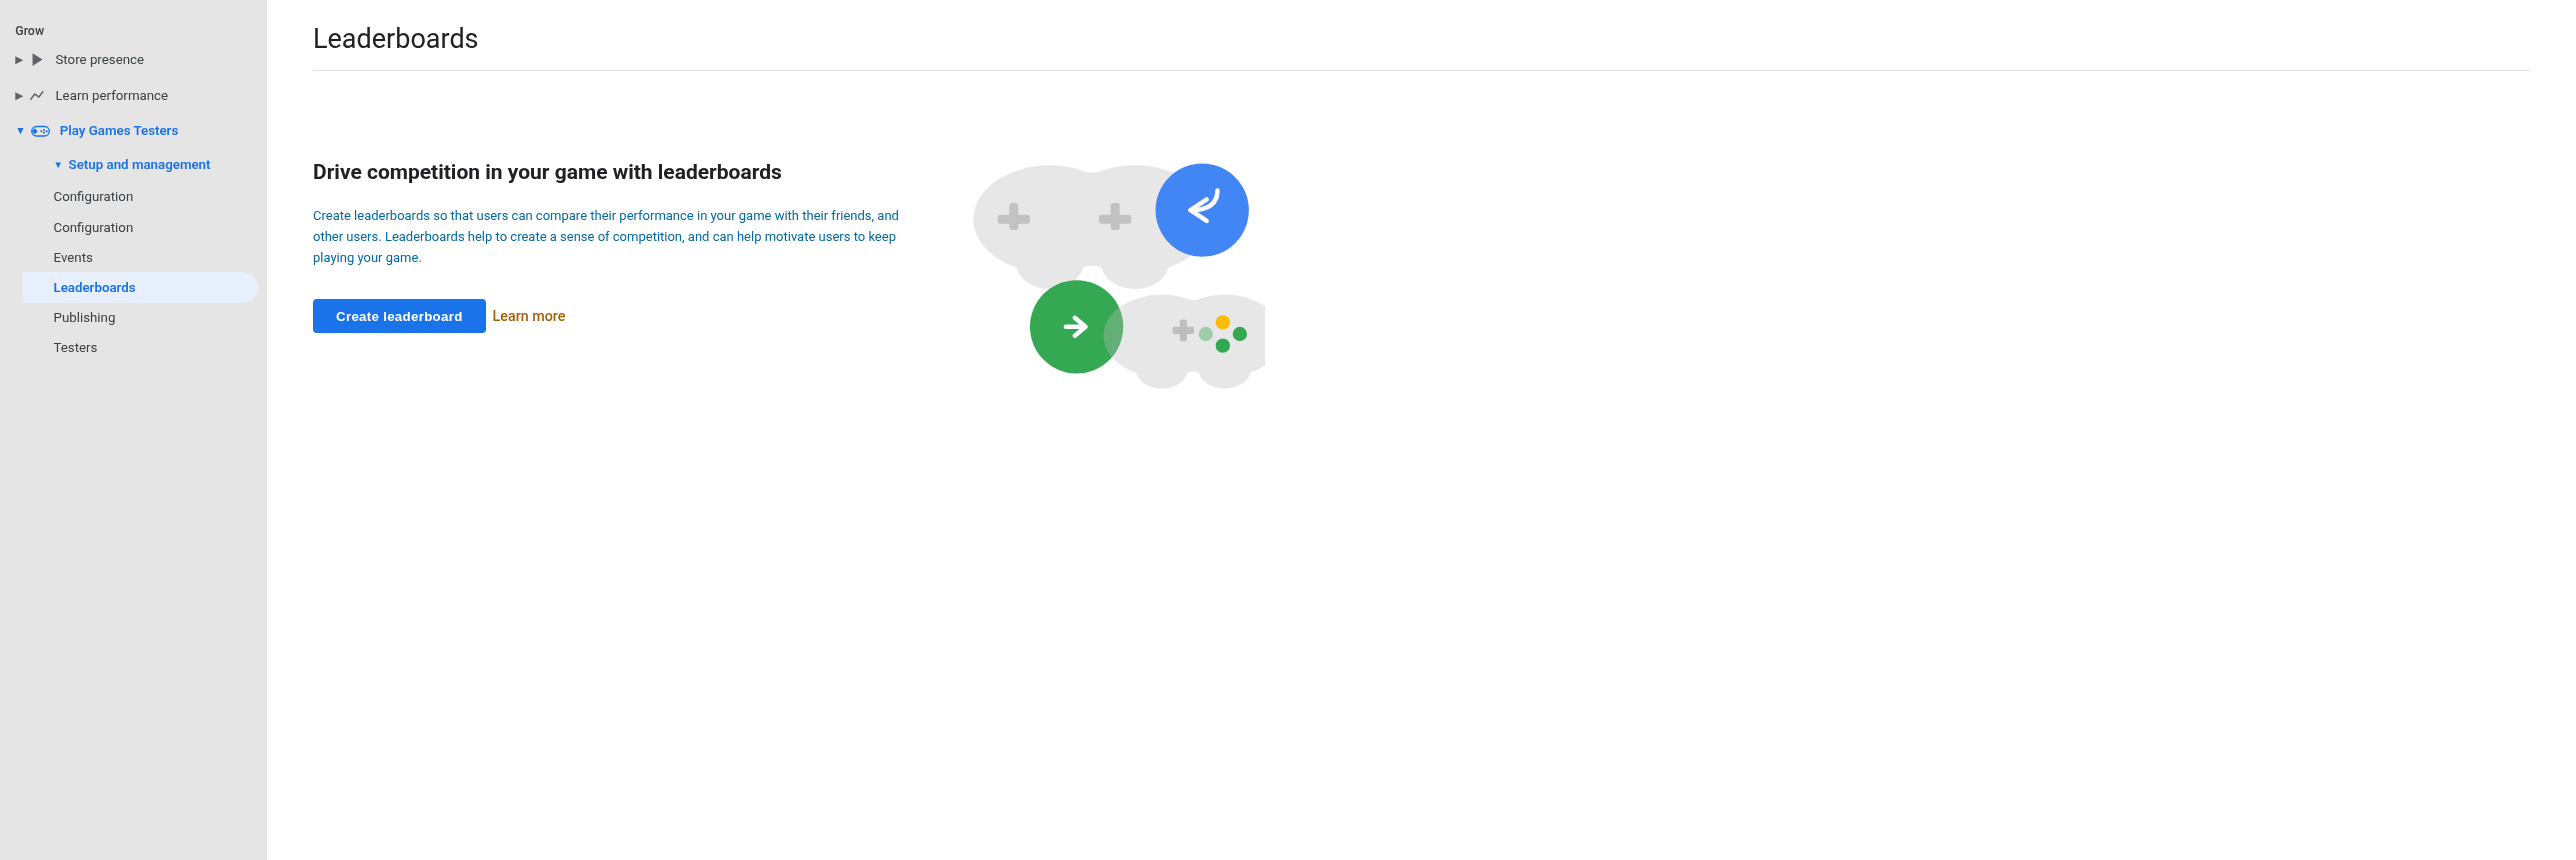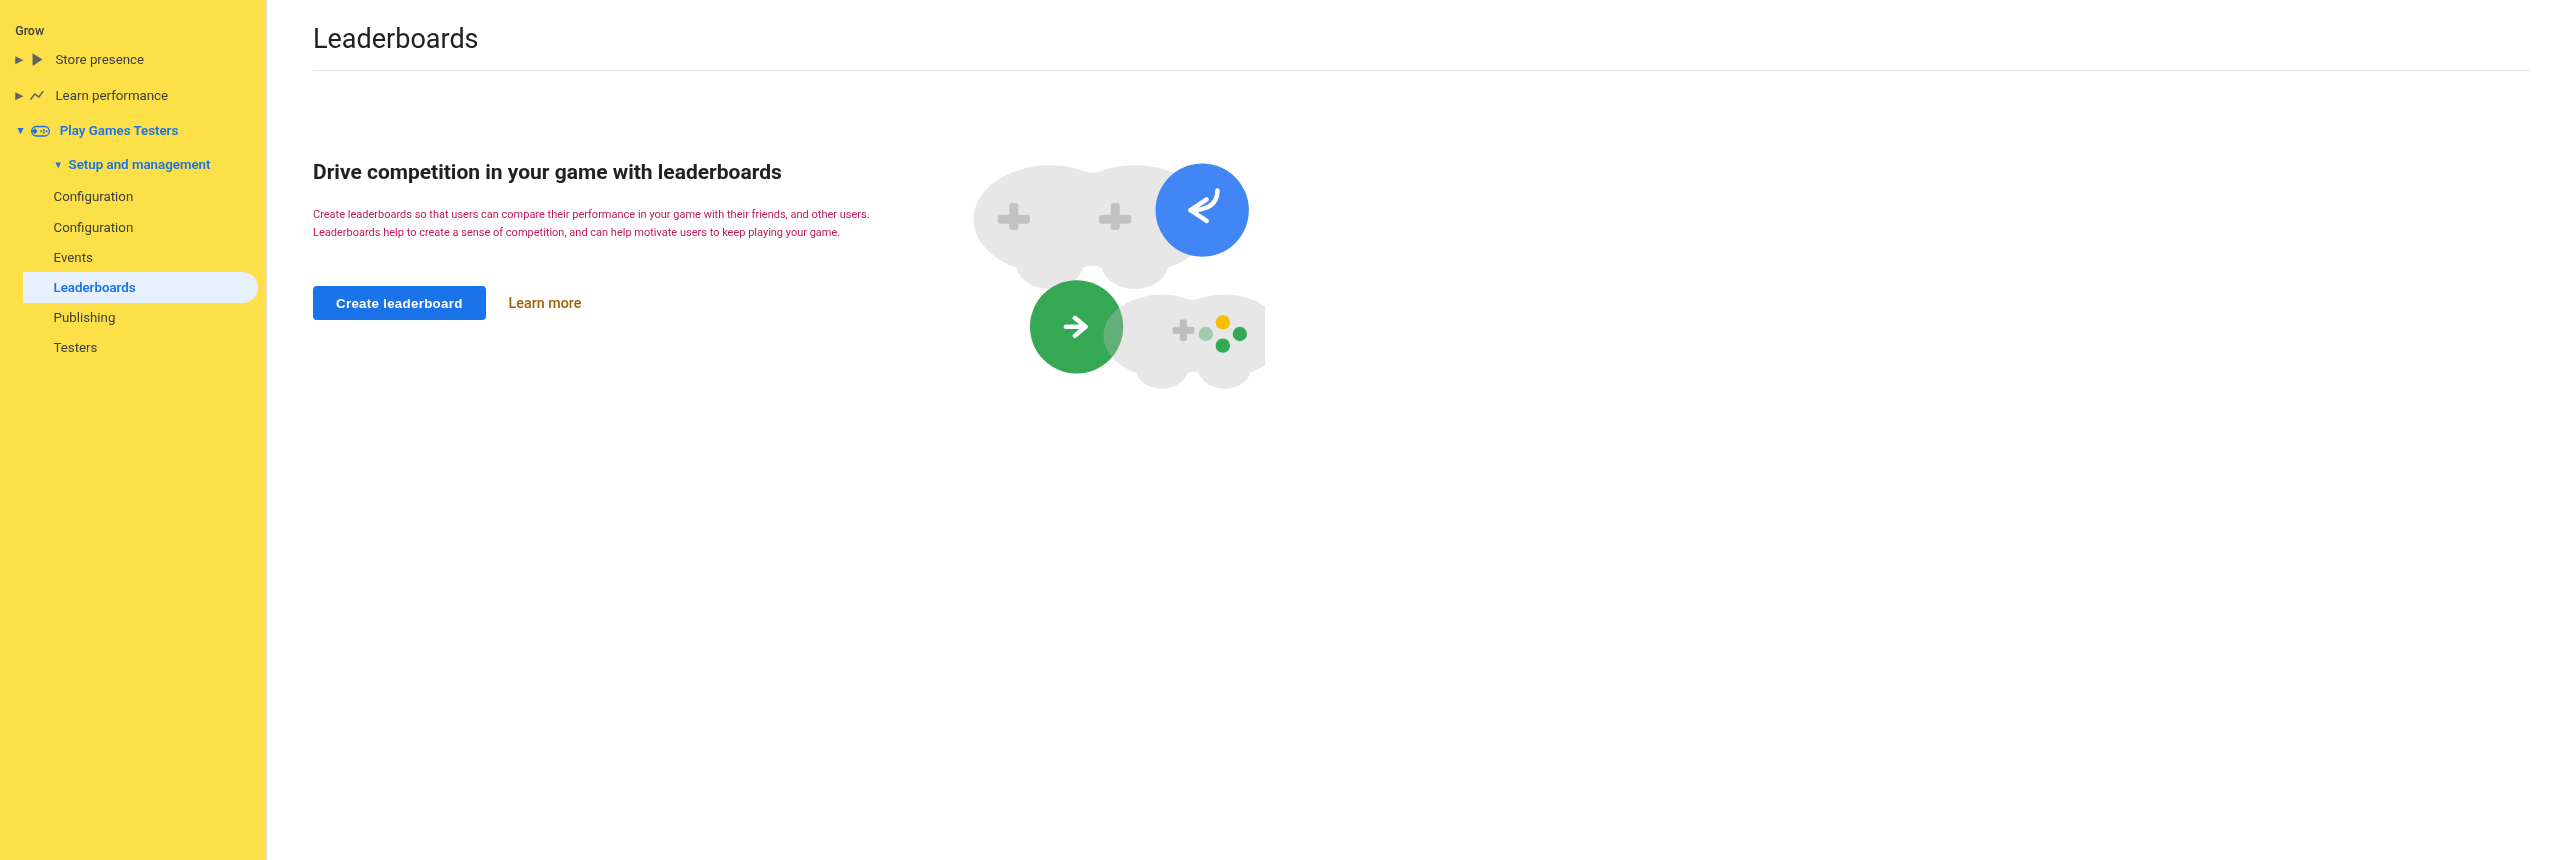--- a/index.html
+++ b/index.html
@@ -8,21 +8,21 @@
       display: flex;
       height: 100vh;
       overflow: hidden;
       background: #fff;
     }
 
     
     .sidebar {
       width: 267px;
       min-width: 267px;
-      background: #fde047;
+      background: #e5e5e5;
       padding: 15.2px 0;
       overflow-y: auto;
       border-right: 1px solid #e0e0e0;
     }
     .sidebar-section-label {
       font-size: 12.4px;
       color: #3c4043;
       font-weight: 500;
       padding: 7.6px 15.2px 3.8px 15.2px;
     }
@@ -108,30 +108,30 @@
     }
 
     .content-heading {
       font-size: 21px;
       font-weight: 700;
       color: #202124;
       margin-bottom: 20px;
       line-height: 1.3;
     }
     .content-body {
-      font-size: 11px;
-      color: #be185d;
+      font-size: 13px;
+      color: #0369a1;
       line-height: 1.6;
-      margin-bottom: 45px;
+      margin-bottom: 31px;
     }
 
     .actions {
       display: flex;
       align-items: center;
-      gap: 23px;
+      gap: 7px;
     }
     .btn-primary {
       background: #1a73e8;
       color: #fff;
       border: none;
       padding: 9.5px 23px;
       border-radius: 3.8px;
       font-size: 13.3px;
       font-weight: 600;
       cursor: pointer;

